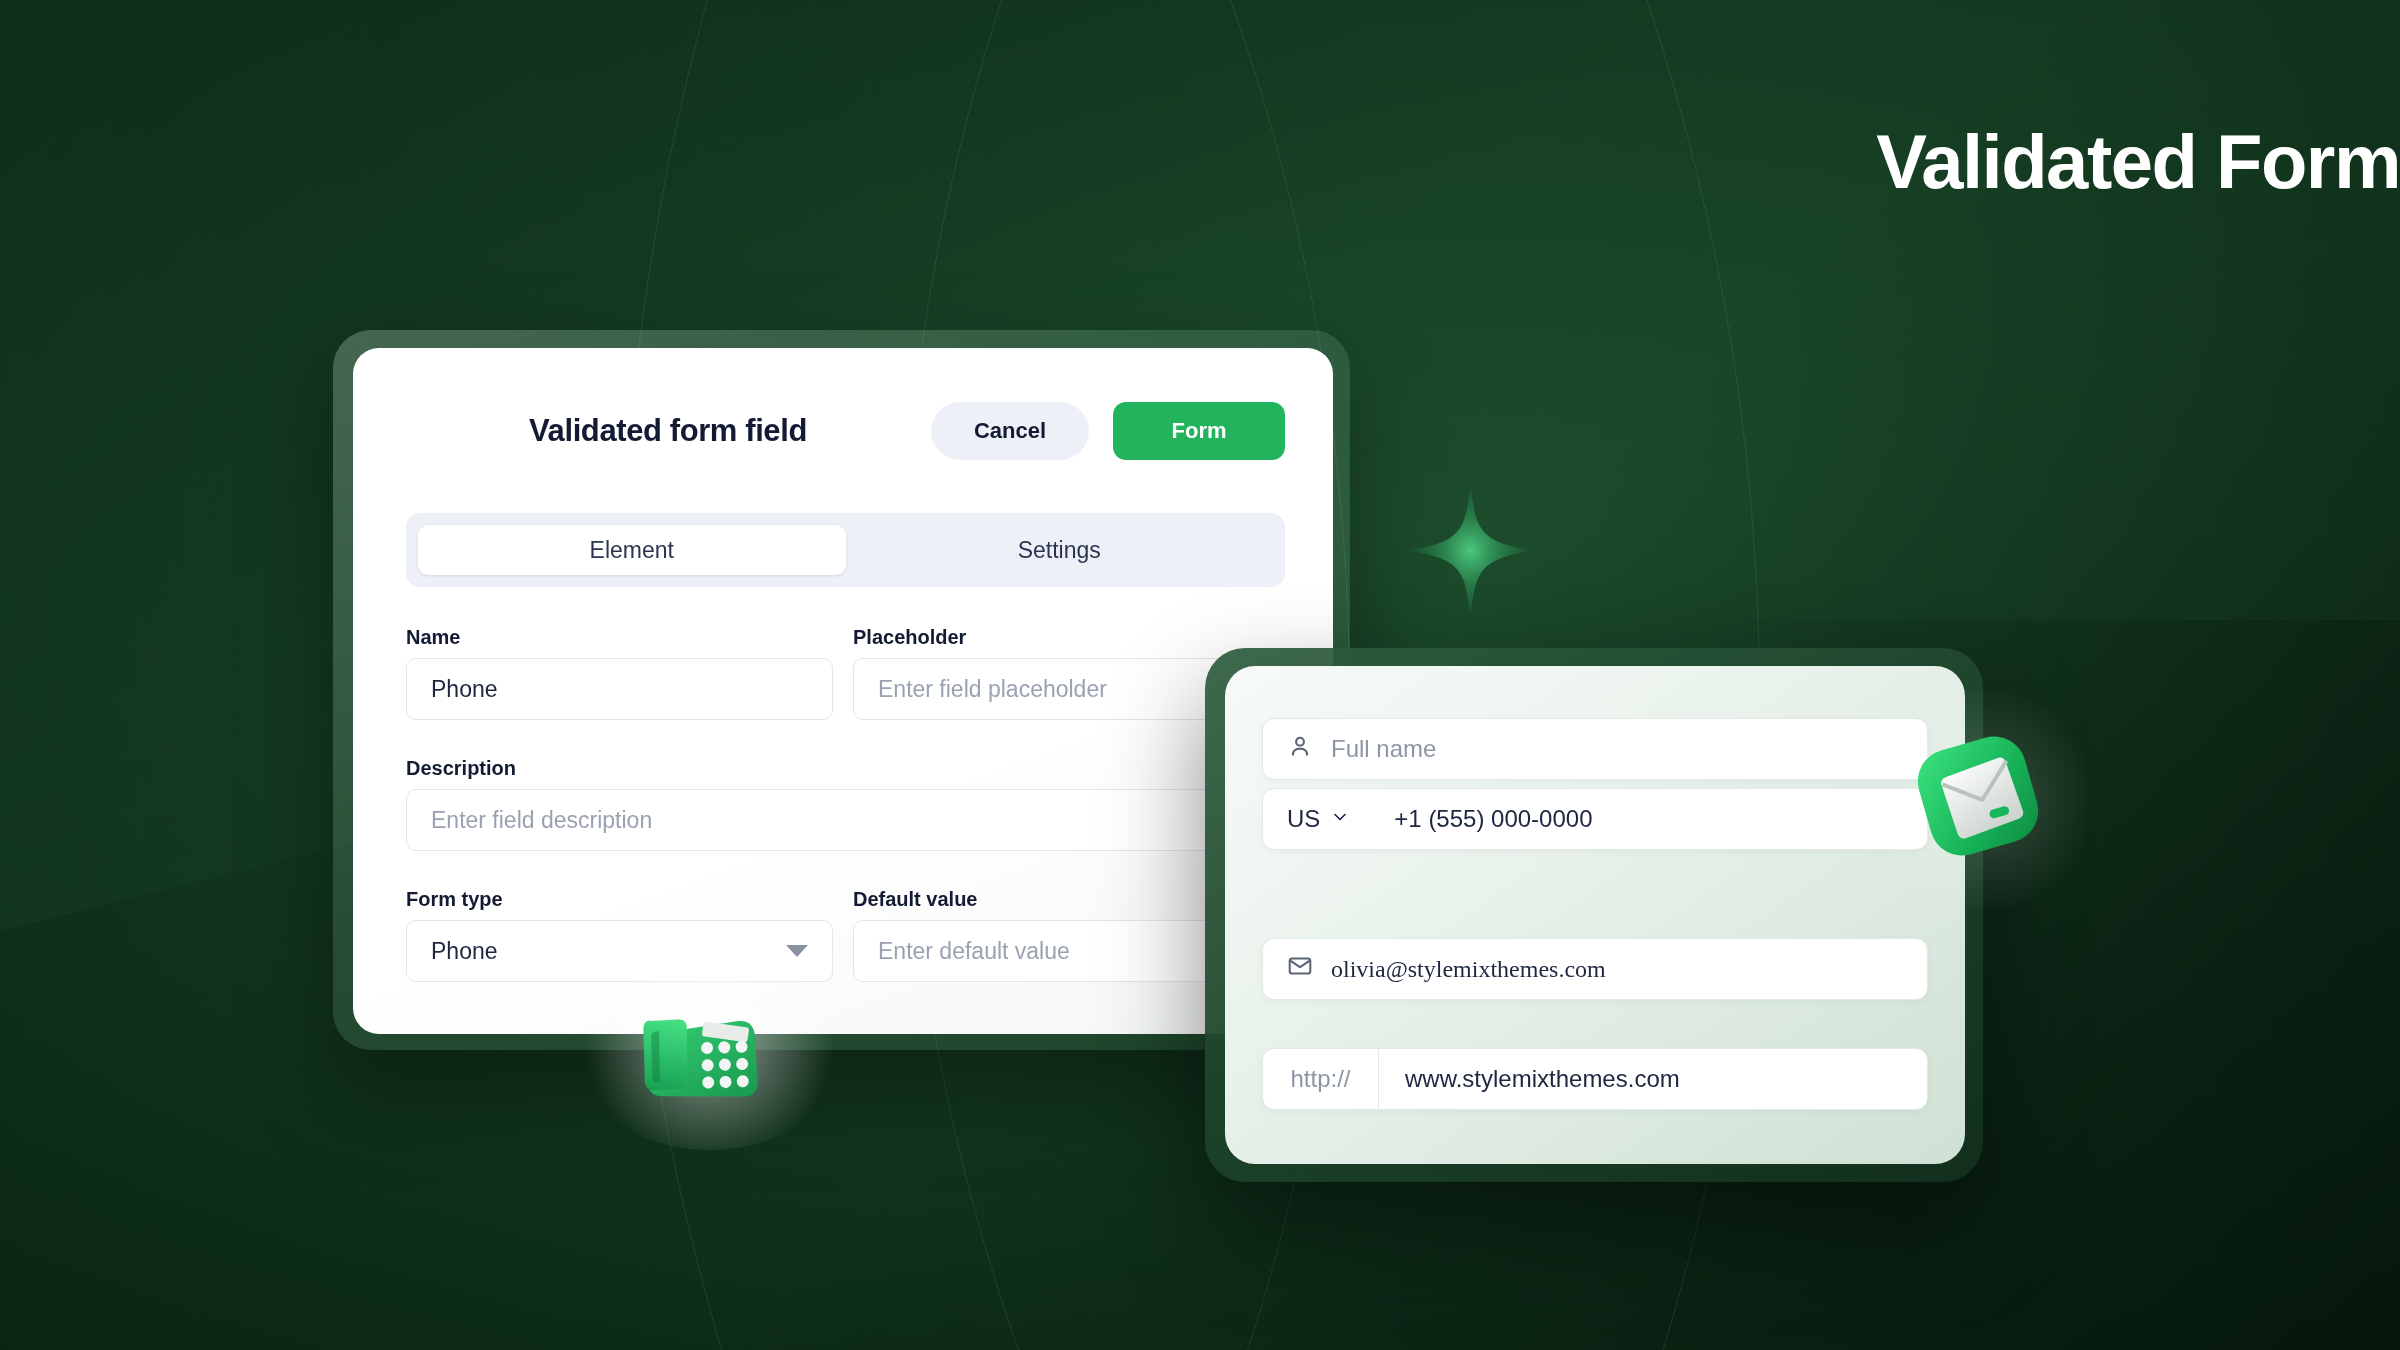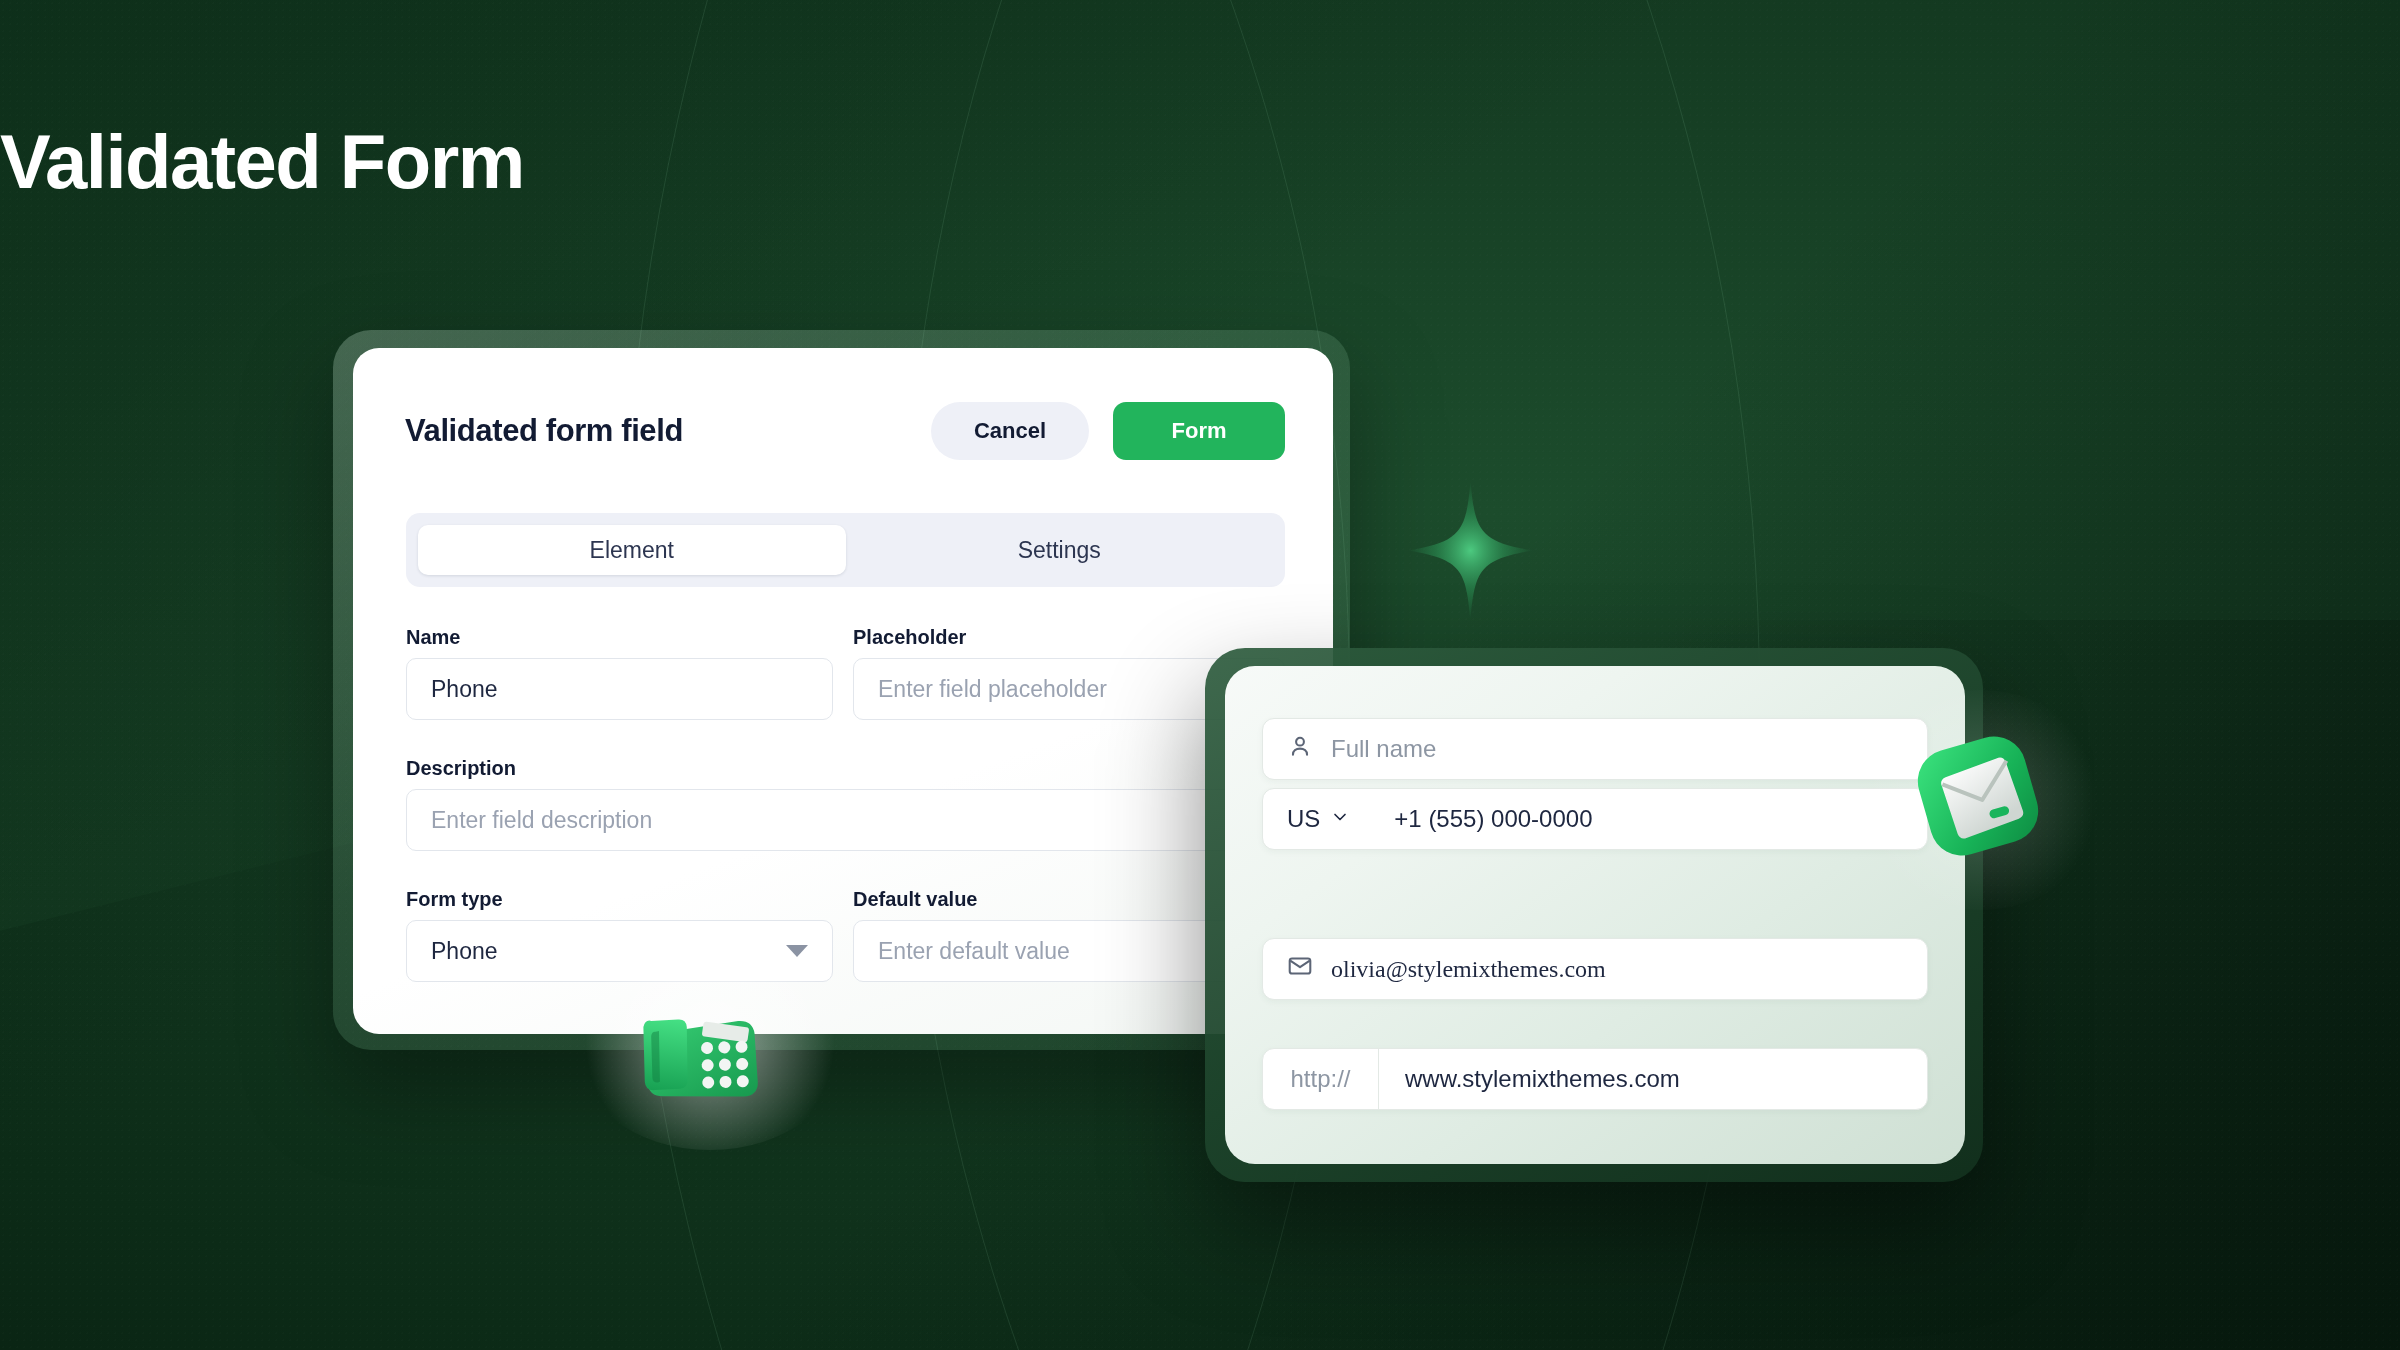--- a/index.html
+++ b/index.html
@@ -48,21 +48,21 @@
       radial-gradient(rgba(255,255,255,0.035) 1px, transparent 1px);
     background-size:7px 7px;
   }
 
   
   #sparkle { position:absolute; left:1398px; top:478px; width:145px; height:145px; }
 
   
   #page-title {
     position:absolute; top:118px; left:0; width:2400px;
-    text-align:left;
+    text-align:right;
     color:#ffffff;
     font-size:76px;
     font-weight:700;
     letter-spacing:-1.5px;
   }
 
   
   #editor-frame {
     position:absolute; left:333px; top:330px; width:1017px; height:720px;
     border-radius:38px;
@@ -75,20 +75,21 @@
     background:linear-gradient(160deg, #ffffff 0%, #ffffff 62%, #f3f7f4 100%);
     overflow:hidden;
   }
   #editor-header {
     position:absolute; left:405px; top:402px; width:880px; height:58px;
     display:flex; align-items:center;
   }
   #editor-title {
     font-size:31px; font-weight:700; color:#121b33; letter-spacing:-0.4px;
     flex:1;
+    text-align:center;
   }
   .hdr-btn {
     height:58px; border:none; border-radius:13px;
     font-family:"Liberation Sans", sans-serif;
     font-size:22px; font-weight:700; cursor:pointer;
     display:flex; align-items:center; justify-content:center;
   }
   #cancel-button { width:158px; background:#eef0f7; color:#121b33; margin-right:24px;border-radius:29px; }
   #save-button   { width:172px; background:#22b45c; color:#ffffff; }
 

